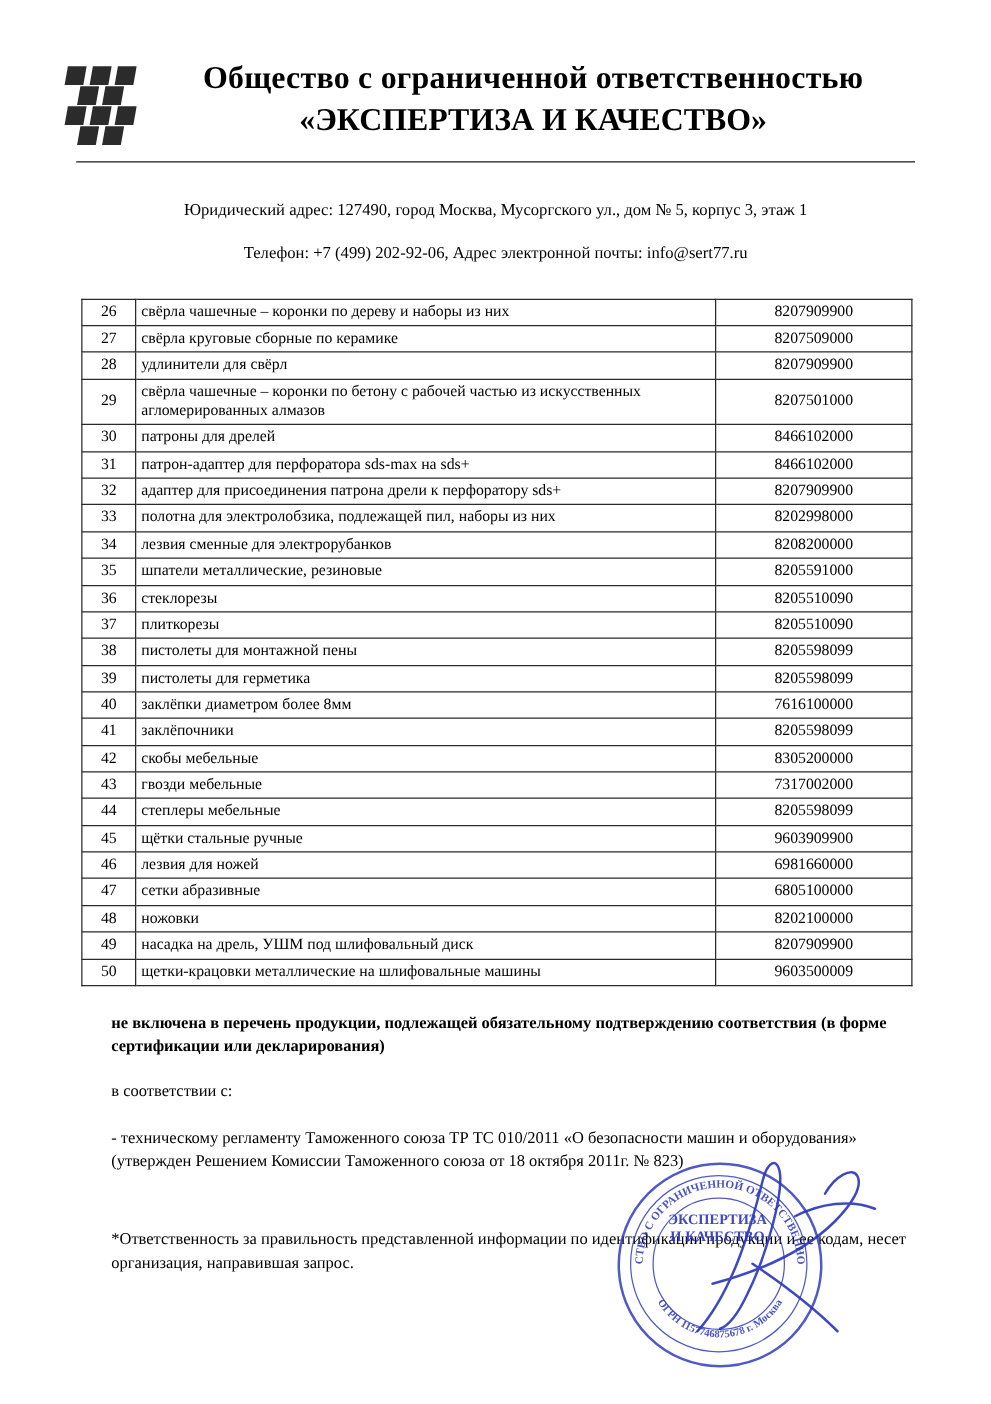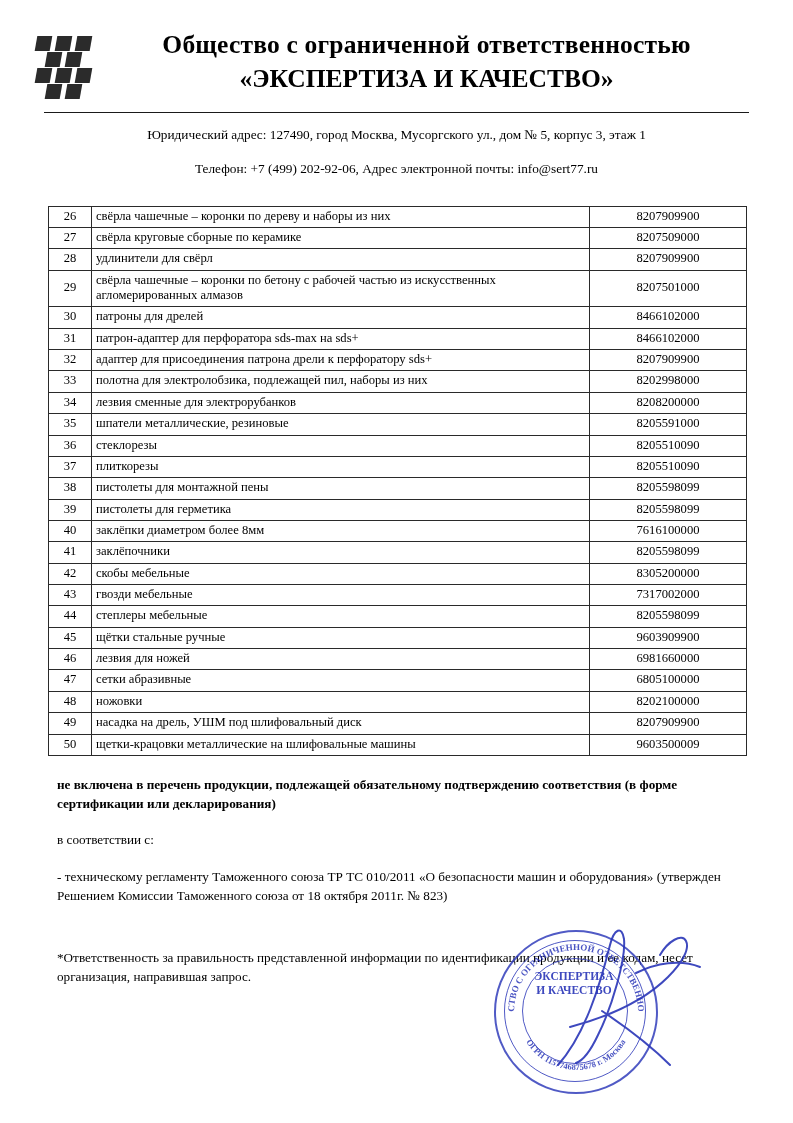--- a/index.html
+++ b/index.html
@@ -13,21 +13,21 @@
     font-family: "Liberation Serif", serif;
     color: #000;
     position: relative;
     overflow: hidden;
   }
   .page {
     position: relative;
     width: 793px;
     height: 1123px;
     box-sizing: border-box;
-    padding: 0;
+    padding: 17px;
   }
 
   
   .header {
     display: flex;
     align-items: flex-start;
     padding: 30px 40px 0 28px;
   }
   .logo {
     width: 58px;
@@ -65,21 +65,21 @@
 
   .hr-top {
     border: none;
     border-top: 1.2px solid #1a1a1a;
     margin: 14px 44px 0 44px;
   }
 
   .addr {
     text-align: center;
     font-size: 13.3px;
-    margin-top: 13px;
+    margin-top: 29px;
     line-height: 1.3;
   }
   .phone {
     text-align: center;
     font-size: 13.3px;
     margin-top: 17px;
     line-height: 1.3;
   }
 
   
@@ -106,21 +106,21 @@
     padding-left: 7px;
   }
   td.code {
     width: 148px;
     text-align: center;
     font-size: 12.8px;
   }
 
   
   .body-text {
-    margin: 0 46px 0 57px;
+    margin: 0 46px 0 72px;
   }
   .para-bold {
     font-size: 13.2px;
     font-weight: bold;
     line-height: 1.42;
     margin-top: 20px;
   }
   .para {
     font-size: 13.2px;
     line-height: 1.42;

